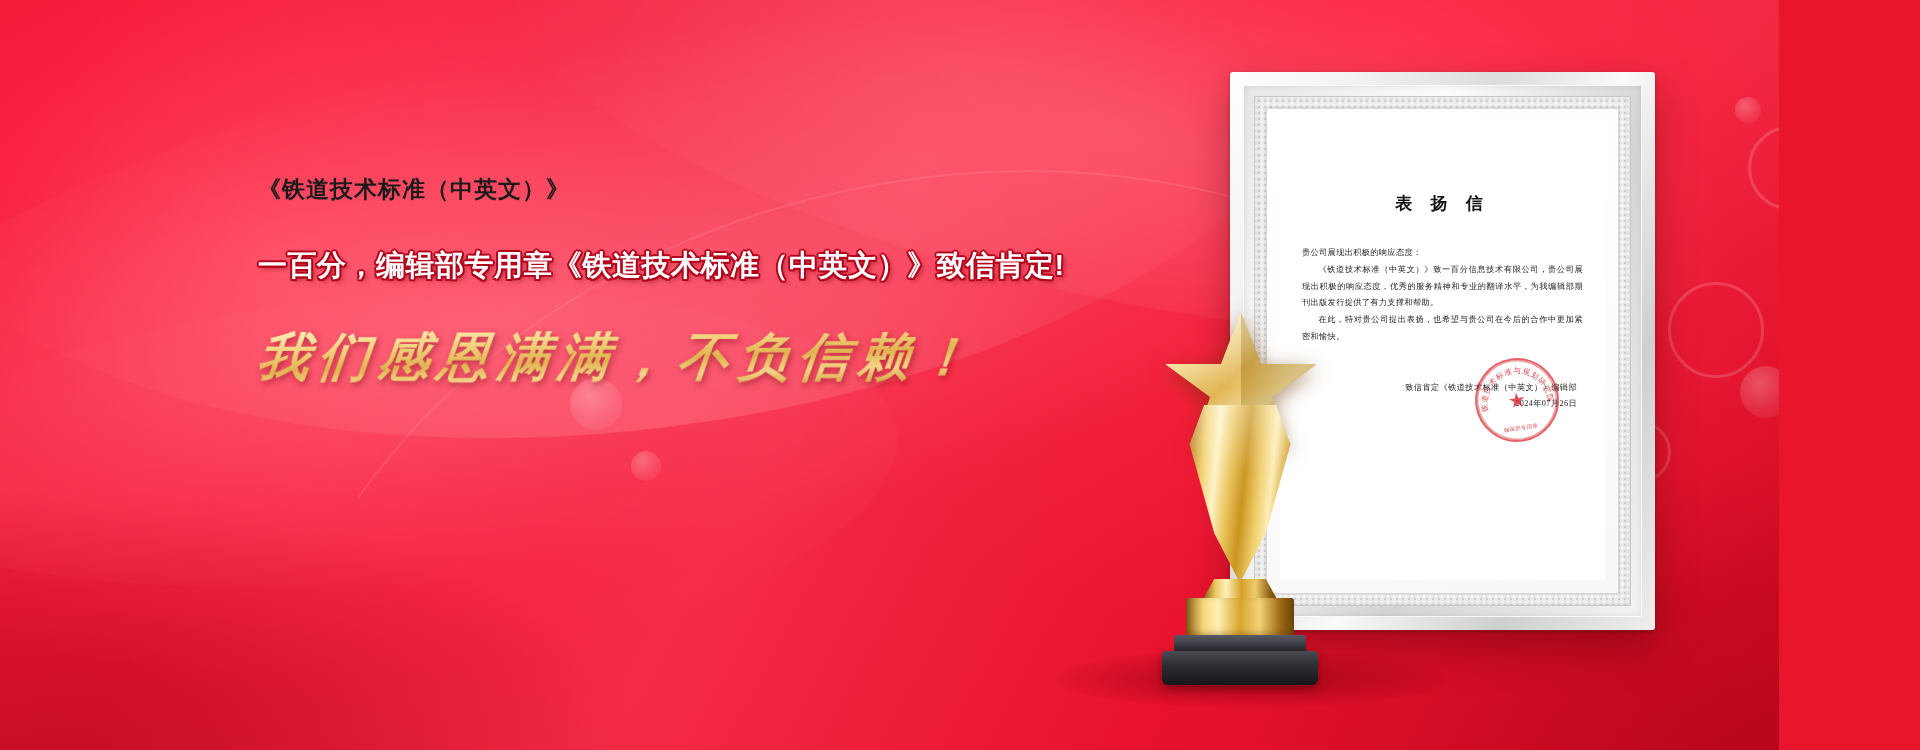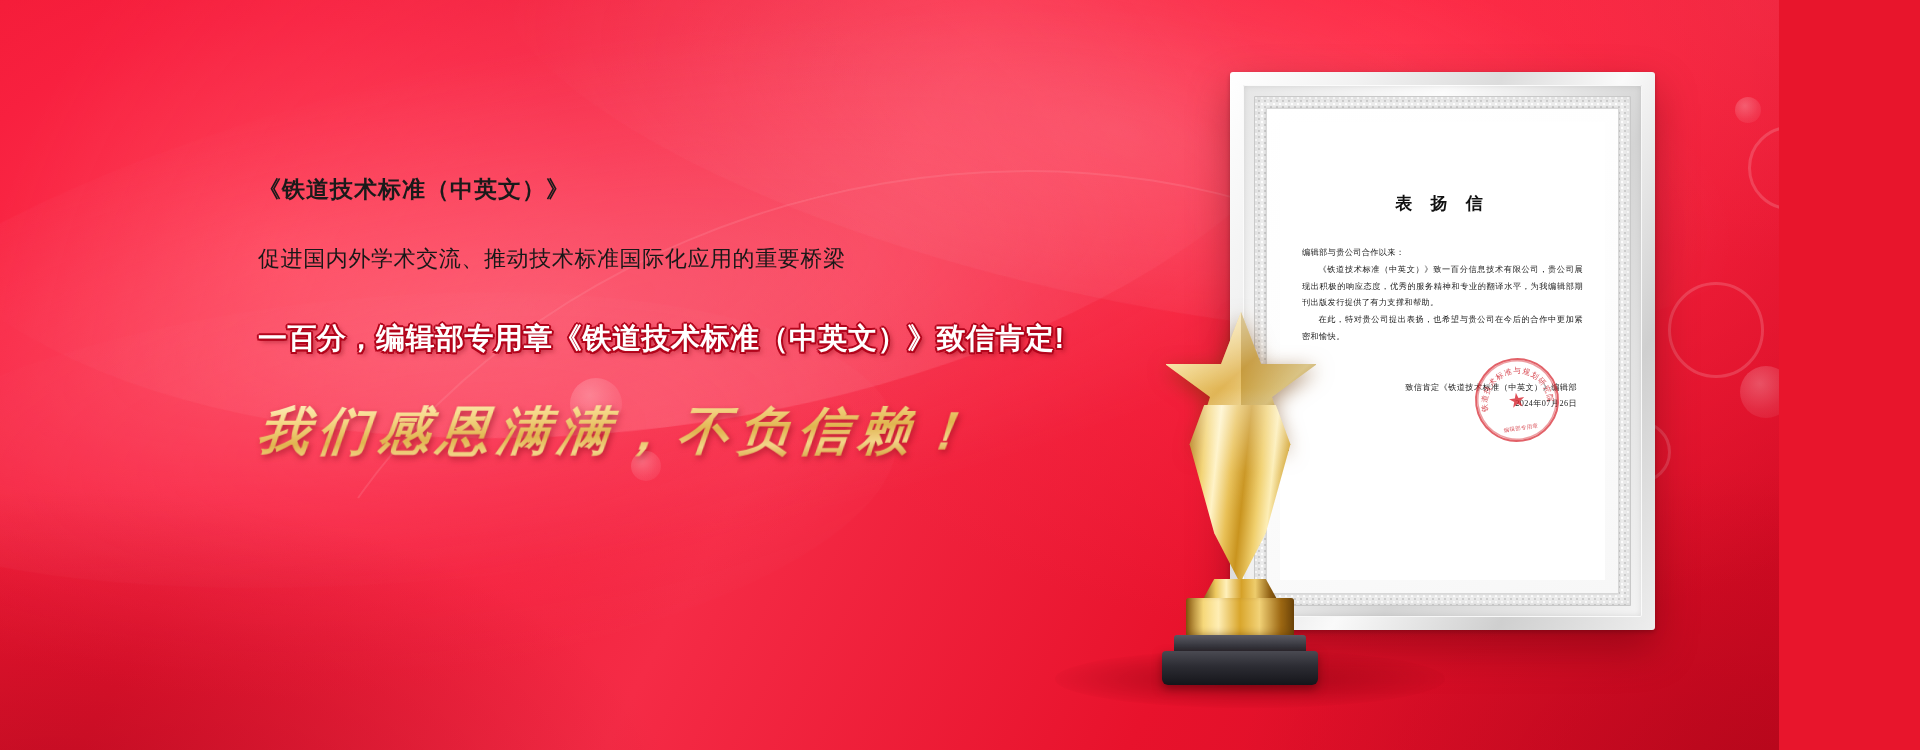--- a/index.html
+++ b/index.html
@@ -335,38 +335,37 @@
       <div class="bokeh bk-ring" style="left: 1609px; top: 421px; width: 62px; height: 62px;"></div>
       <div class="bokeh bk-fill" style="left: 1795px; top: 489px; width: 22px; height: 22px;"></div>
       <div class="bokeh bk-fill" style="left: 570px; top: 378px; width: 52px; height: 52px;"></div>
       <div class="bokeh bk-fill" style="left: 631px; top: 451px; width: 30px; height: 30px;"></div>
     </div>
 
   <div id="copy">
     <div id="journal-title">《铁道技术标准（中英文）》</div>
 
     <div>
-      <div class="tag-line">促进国内外学术交流、推动技术标准国际化应用的重要桥梁</div>
     </div>
 
     <div id="award-line">一百分，编辑部专用章《铁道技术标准（中英文）》致信肯定!</div>
 
     <div id="slogan">我们感恩满满，不负信赖！</div>
   </div>
 
   <div id="frame-wrap">
     <div id="frame-outer">
       <div id="frame-bevel"></div>
       <div id="frame-emboss"></div>
       <div id="mat">
         <div id="paper">
 
           <div id="letter-title">表 扬 信</div>
 
-          <div class="letter-p">编辑部与贵公司合作以来：</div>
+          <div class="letter-p">贵公司展现出积极的响应态度：</div>
           <div class="letter-p indent">《铁道技术标准（中英文）》致一百分信息技术有限公司，贵公司展现出积极的响应态度，优秀的服务精神和专业的翻译水平，为我编辑部期刊出版发行提供了有力支撑和帮助。</div>
           <div class="letter-p indent">在此，特对贵公司提出表扬，也希望与贵公司在今后的合作中更加紧密和愉快。</div>
 
           <div id="sig-block">
             <div id="seal">
               <svg class="seal-arc" viewBox="0 0 84 84">
                 <defs>
                   <path id="arcpath" d="M 10,46 A 32,32 0 0 1 74,46"></path>
                 </defs>
                 <text>

